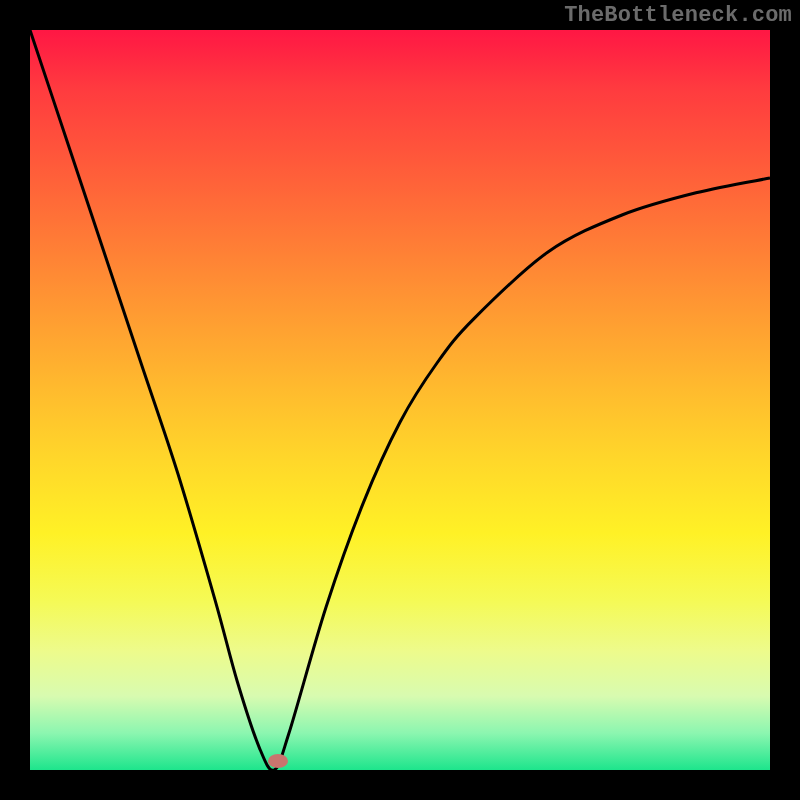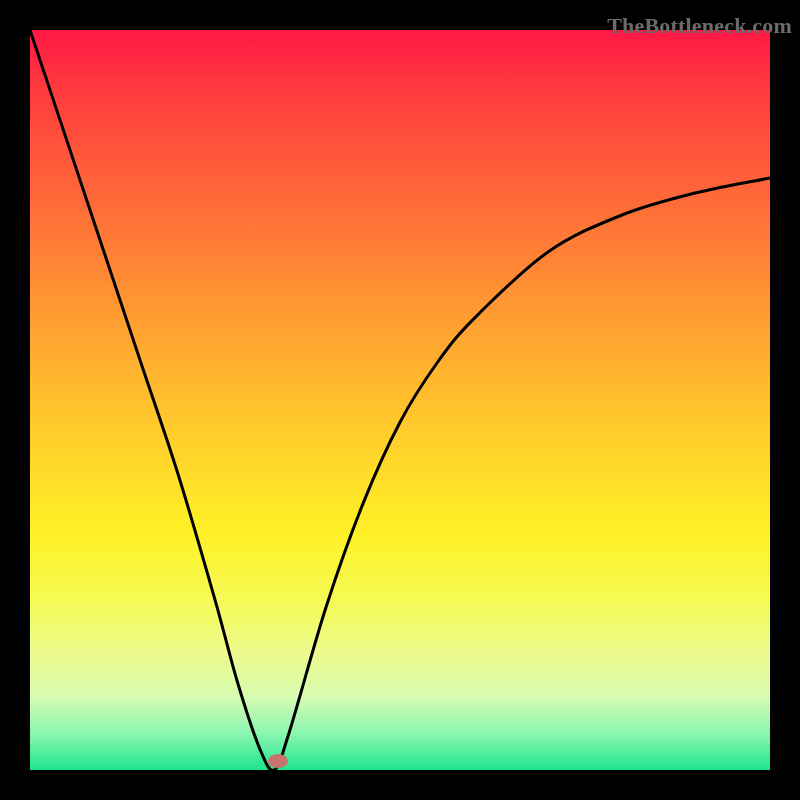--- a/index.html
+++ b/index.html
@@ -37,23 +37,23 @@
       #fff126 68%,
       #f5fa55 77%,
       #edfb8c 84%,
       #d8fbb0 90%,
       #8cf6b0 95%,
       #1de58c 100%
     );
   }
   .watermark {
     position: absolute;
-    top: 13px;
+    top: 3px;
     right: 8px;
-    font-family: Liberation Serif, serif;
+    font-family: Liberation Mono, monospace;
     font-size: 22px;
     font-weight: 600;
     color: #6b6b6b;
     letter-spacing: 0.2px;
     user-select: none;
     text-align: right;
   }
   svg.curve {
     position: absolute;
     left: 0;

